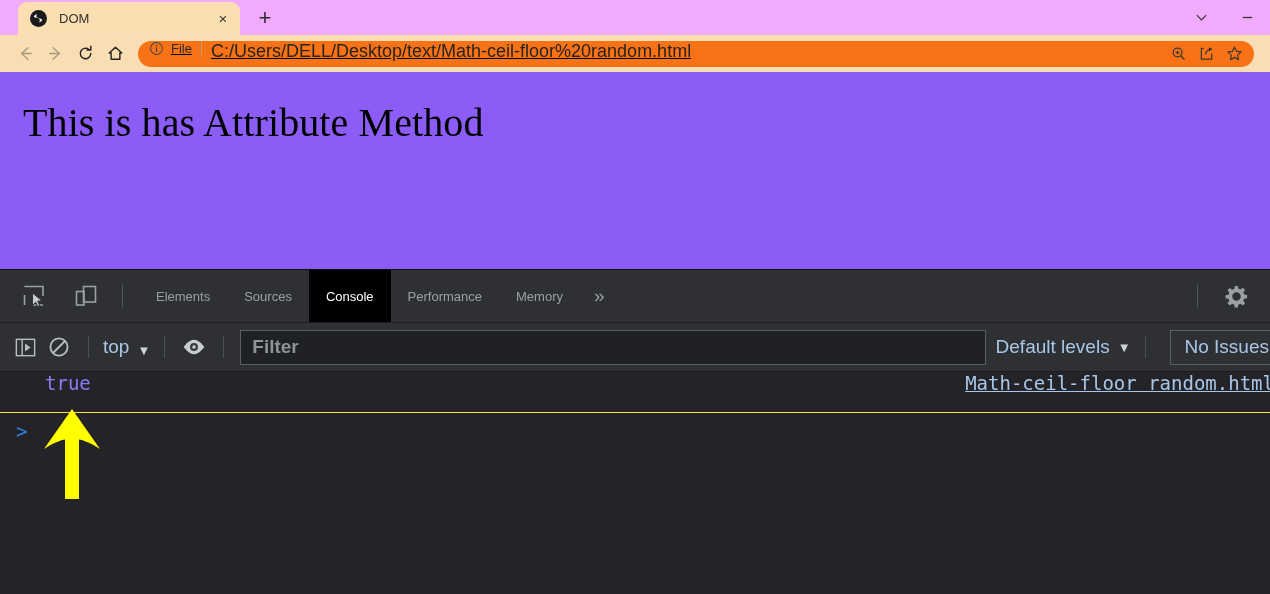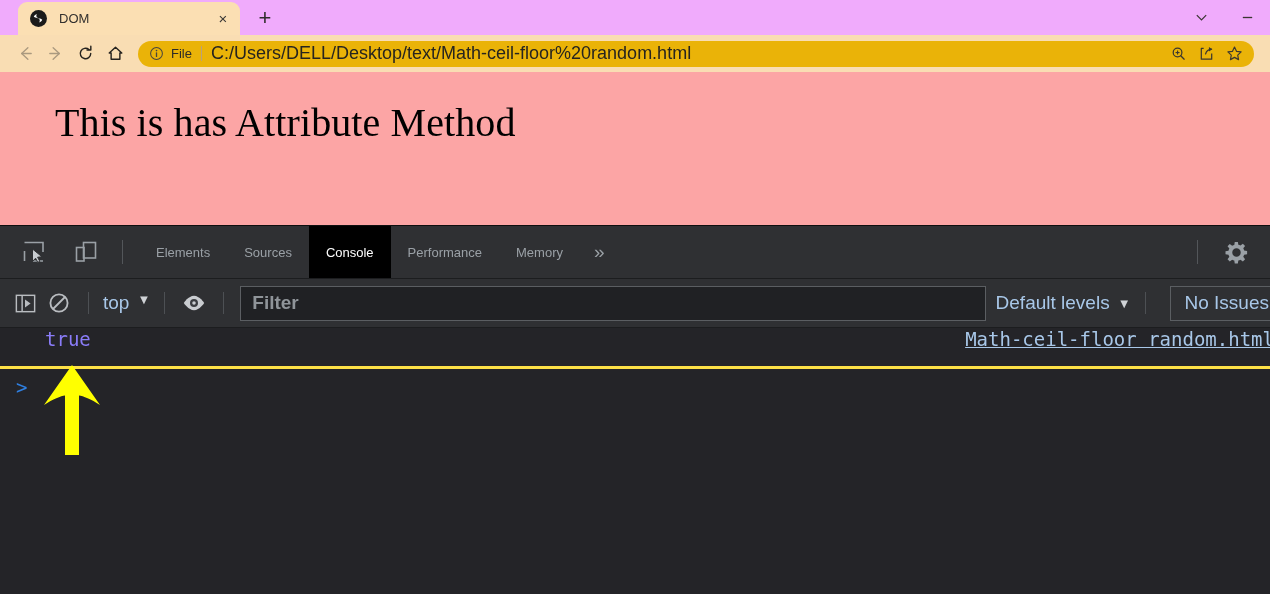--- a/index.html
+++ b/index.html
@@ -106,27 +106,28 @@
   .nav-icon {
     width: 30px; height: 30px;
     display: flex; align-items: center; justify-content: center;
     flex: none;
   }
   .nav-icon.disabled { opacity: .45; }
   .omnibox {
     flex: 1;
     height: 26px;
     margin: 0 6px 0 8px;
-    background: #eab308;
+    background: #f97316;
     border-radius: 13px;
     display: flex;
-    align-items: center;
+    align-items: flex-start;
     padding: 0 10px;
     box-sizing: border-box;
     position: relative;
+    text-decoration: underline;
   }
   .info-icon {
     width: 16px; height: 16px;
     display: flex; align-items: center; justify-content: center;
     flex: none;
   }
   .file-label {
     font-size: 13px;
     color: #2d2b28;
     margin-left: 7px;
@@ -149,25 +150,24 @@
   .omni-right {
     display: flex;
     align-items: center;
     position: absolute;
     right: 6px;
   }
   .omni-right .nav-icon { width: 28px; height: 26px; }
 
   
   .page {
-    background: #fca5a5;
-    height: 153px;
-    flex: none;
-    position: relative;
-    padding-left: 32px;
+    background: #8b5cf6;
+    height: 197px;
+    flex: none;
+    position: relative;
   }
   .page h1 {
     font-family: "Liberation Serif", serif;
     font-weight: normal;
     font-size: 40px;
     color: #000000;
     margin: 0;
     padding: 27px 0 0 23px;
     letter-spacing: 0.1px;
   }
@@ -249,21 +249,21 @@
     flex: none;
   }
   .csep {
     width: 1px; height: 22px;
     background: #4d5054;
     margin: 0 12px;
     flex: none;
   }
   .ctx-select {
     display: flex;
-    align-items: flex-start;
+    align-items: flex-end;
     color: #a8c7e8;
     font-size: 19px;
     padding: 0 2px;
     white-space: nowrap;
   }
   .caret-down {
     margin-left: 8px;
     font-size: 13px;
     color: #cfd2d6;
   }
@@ -309,21 +309,21 @@
   
   .console-body {
     flex: 1;
     background: #242428;
     position: relative;
     overflow: hidden;
   }
   .msg-row {
     height: 41px;
     background: #242428;
-    border-bottom: 3px solid #fde047;
+    border-bottom: 1px solid #fde047;
     display: flex;
     align-items: flex-start;
     padding: 0 0 16px 45px;
     box-sizing: border-box;
     position: relative;
   }
   .msg-value {
     font-family: "DejaVu Sans Mono", monospace;
     font-size: 19px;
     color: #8a7cf8;

